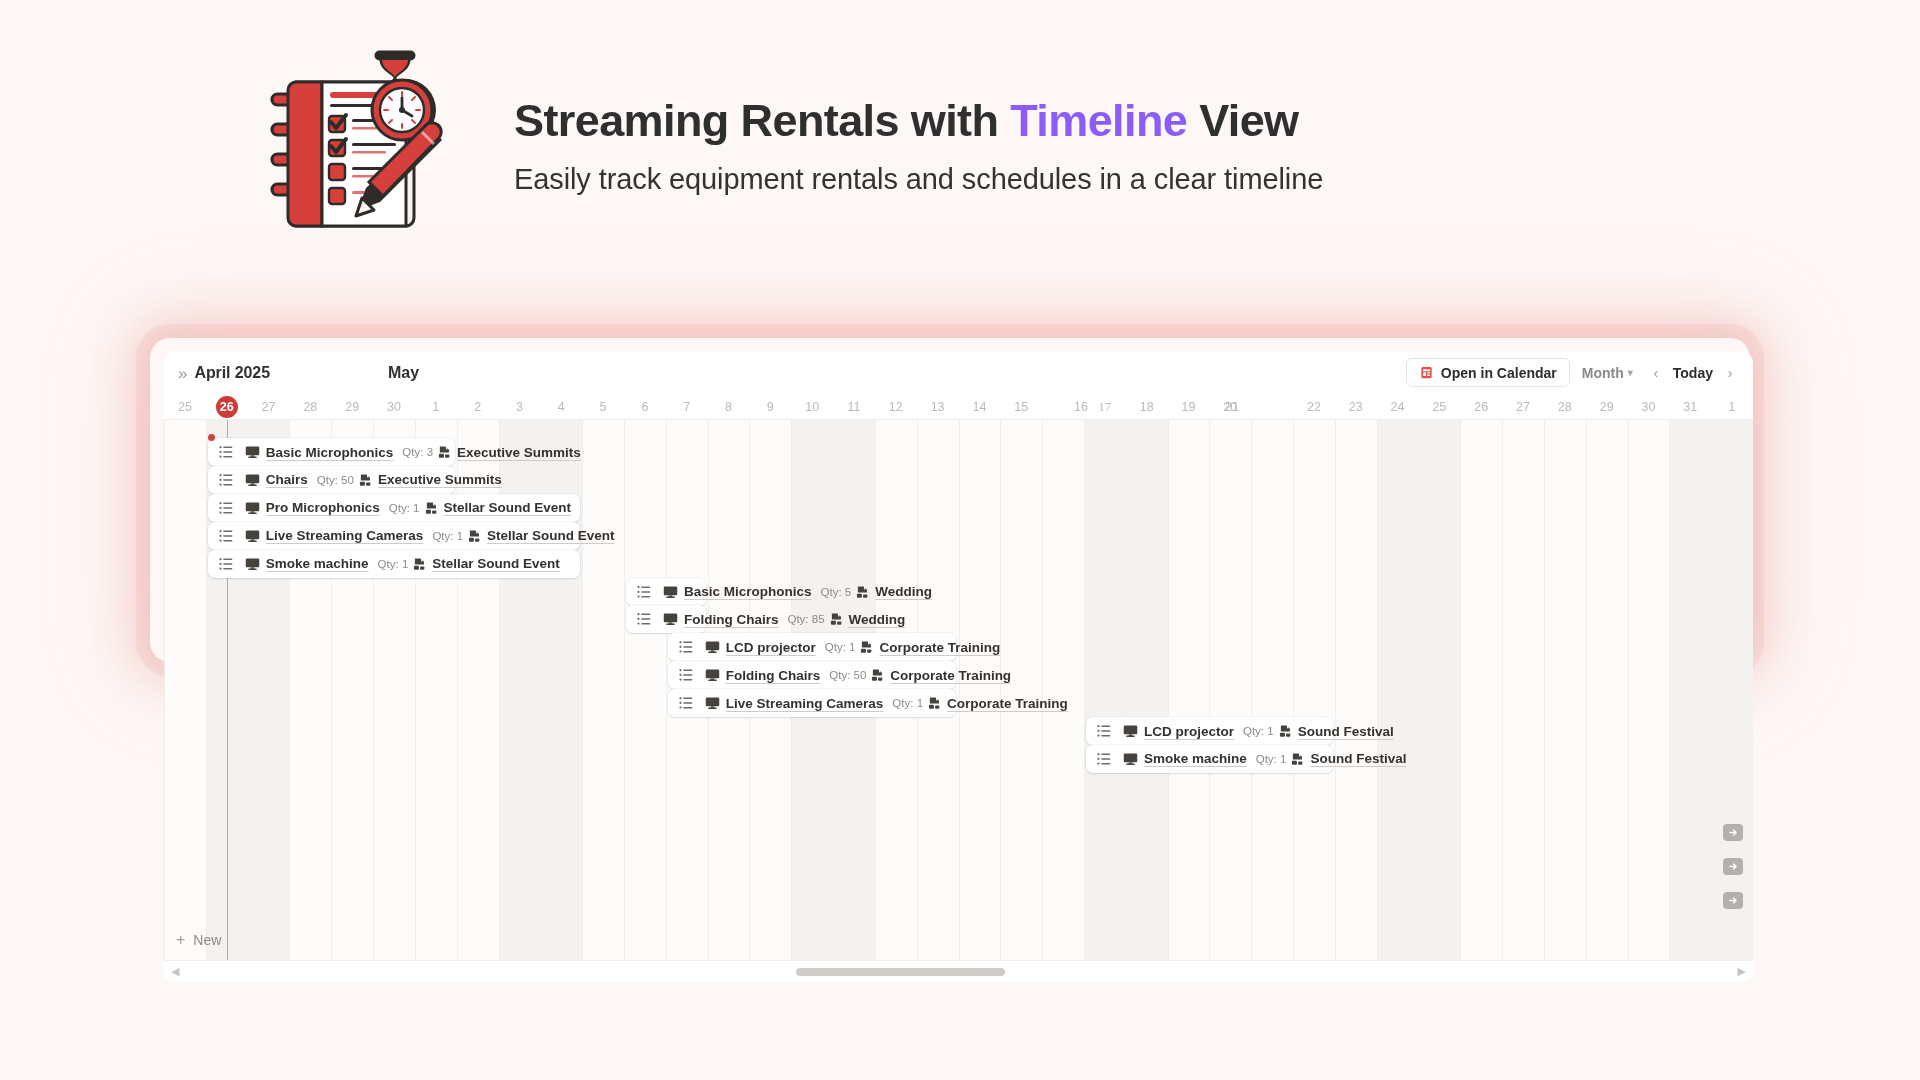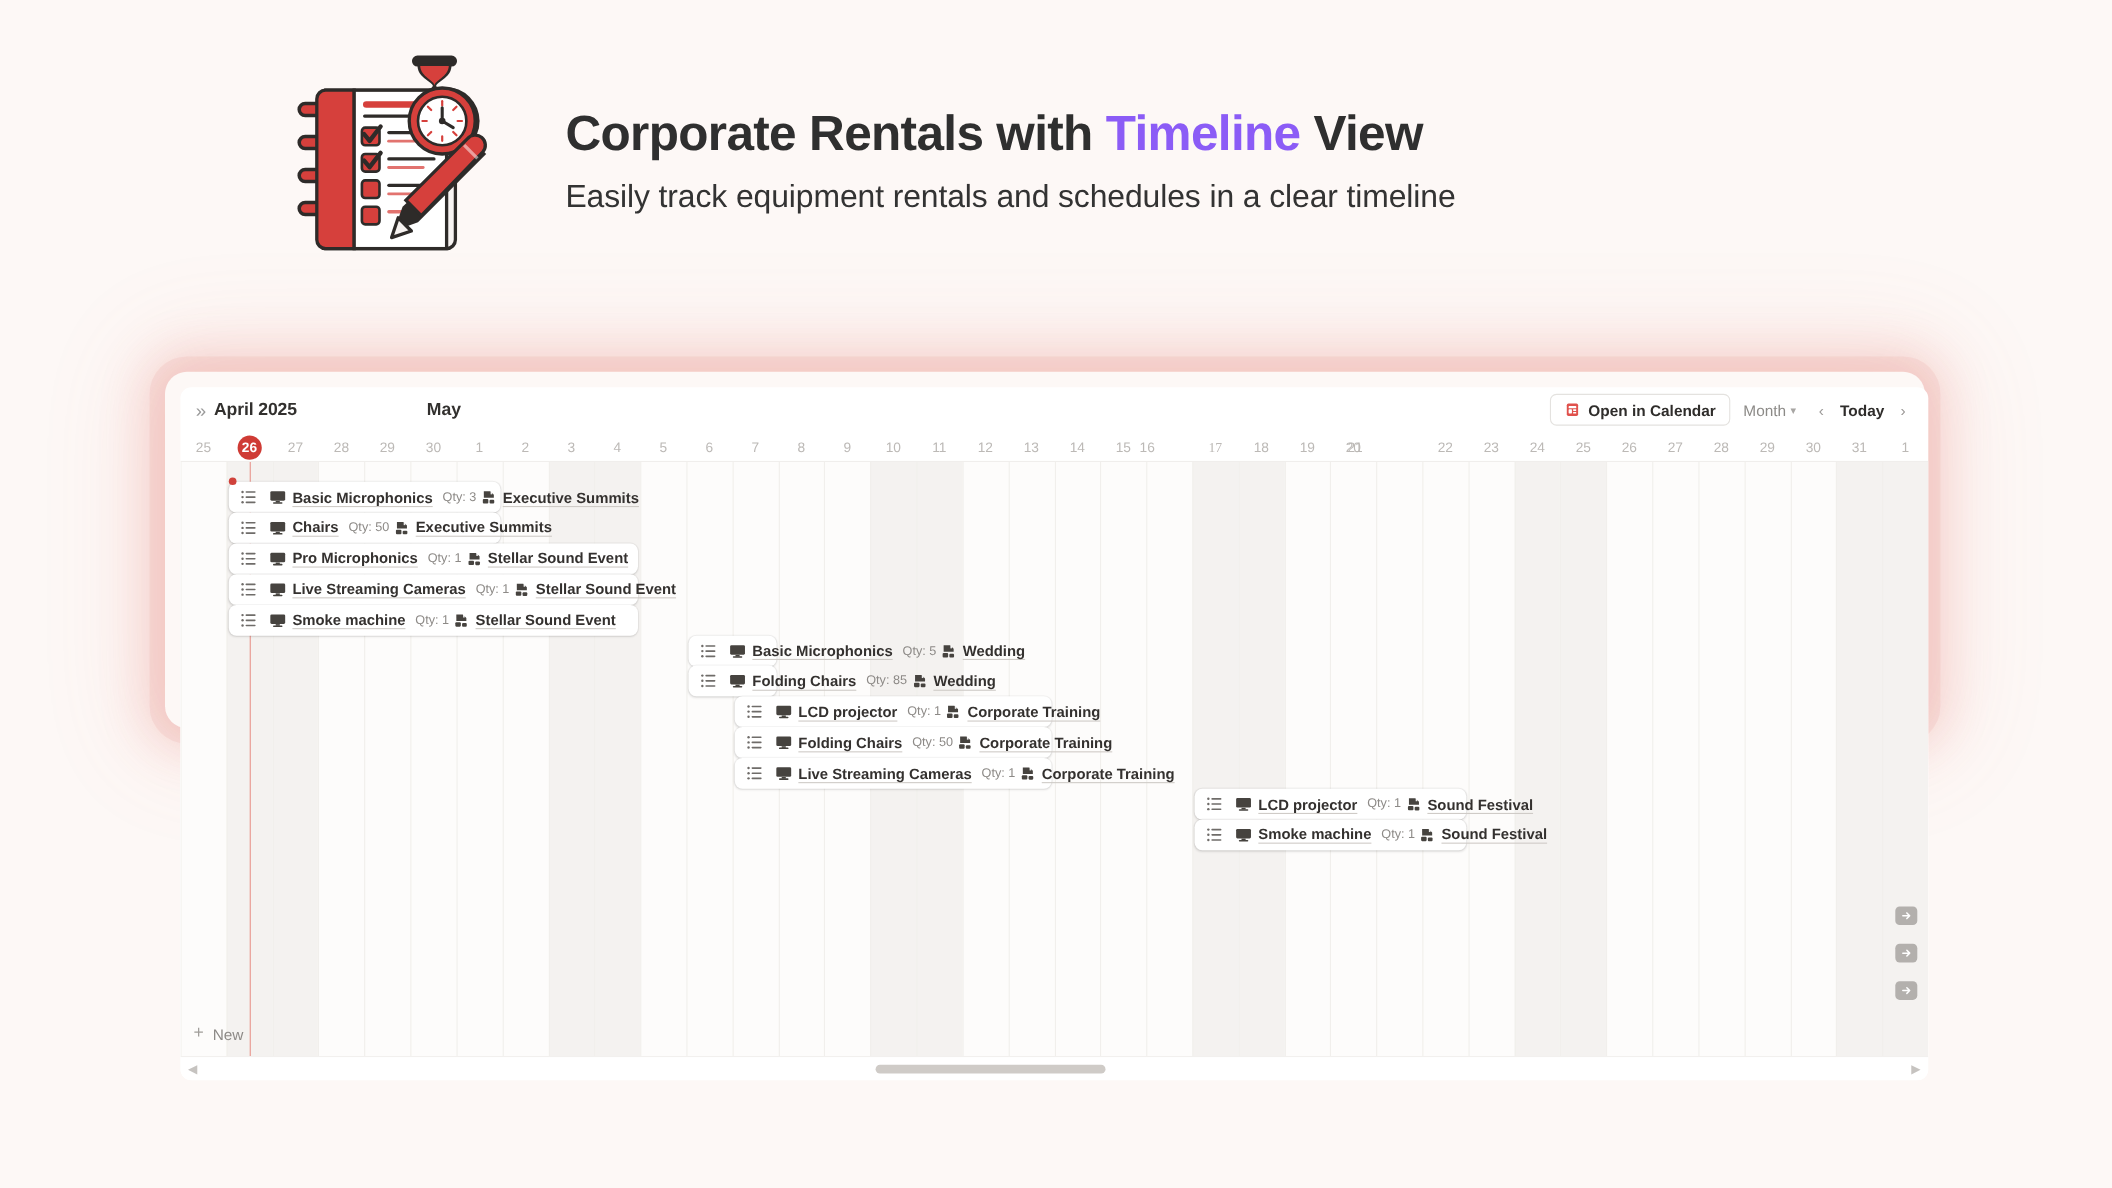--- a/index.html
+++ b/index.html
@@ -76,21 +76,21 @@
   .btn-cal {
     display: flex; align-items: center; gap: 7px;
     height: 29px; padding: 0 12px;
     border: 1px solid #e4e2df; border-radius: 6px;
     background: #fff; font-size: 14px; font-weight: 600; color: #2f2d2b;
     white-space: nowrap;
   }
   .cal-ico { width: 15px; height: 15px; display: block; }
   .tb-month-sel {
     display: flex; align-items: center; gap: 4px;
-    font-size: 14px; color: #8c8a87; padding: 0 6px; height: 29px;
+    font-size: 14px; color: #8c8a87; padding: 0 6px; height: 29px; font-weight: bold;
   }
   .tb-month-sel .cv { font-size: 10px; color: #a8a6a3; }
   .tb-nav { display: flex; align-items: center; gap: 2px; }
   .tb-arrow {
     width: 22px; height: 26px; display: flex; align-items: center;
     justify-content: center; color: #9b9997; font-size: 14px;
   }
   .tb-today {
     font-size: 14px; font-weight: 600; color: #2f2d2b; padding: 0 4px;
   }
@@ -285,21 +285,21 @@
       <g>
         <path d="M168 92 l12 12 -62 62 -22 8 8 -22 z" fill="#2e2b29"></path>
         <path d="M163 90 a9 9 0 0 1 14 12 l-56 58 -14 -14 z" fill="#d6403c" stroke="#2e2b29" stroke-width="3"></path>
         <path d="M100 162 l12 12 -18 6 z" fill="#f7f3f1" stroke="#2e2b29" stroke-width="3" stroke-linejoin="round"></path>
         <path d="M160 96 l12 12" stroke="#ffffff" stroke-width="3" opacity="0.5"></path>
       </g>
     </svg>
   </div>
 
   <div class="hero-text">
-    <h1 class="hero-title"><span>Corporate Rentals with </span><span class="accent">Timeline</span><span> View</span></h1>
+    <h1 class="hero-title"><span>Streaming Rentals with </span><span class="accent">Timeline</span><span> View</span></h1>
     <p class="hero-sub">Easily track equipment rentals and schedules in a clear timeline</p>
   </div>
 </div>
 
 <div class="panel-glow"></div>
 
 <div class="panel">
 
   <div class="toolbar">
     <div class="tb-left">
@@ -352,21 +352,21 @@
       <div class="daycell" style="left: 459.974px; width: 41.8158px;">6</div>
       <div class="daycell" style="left: 501.789px; width: 41.8158px;">7</div>
       <div class="daycell" style="left: 543.605px; width: 41.8158px;">8</div>
       <div class="daycell" style="left: 585.421px; width: 41.8158px;">9</div>
       <div class="daycell" style="left: 627.237px; width: 41.8158px;">10</div>
       <div class="daycell" style="left: 669.053px; width: 41.8158px;">11</div>
       <div class="daycell" style="left: 710.868px; width: 41.8158px;">12</div>
       <div class="daycell" style="left: 752.684px; width: 41.8158px;">13</div>
       <div class="daycell" style="left: 794.5px; width: 41.8158px;">14</div>
       <div class="daycell" style="left: 836.316px; width: 41.8158px;">15</div>
-      <div class="daycell" style="left: 858px; width: 41.8158px;">16</div>
+      <div class="daycell" style="left: 896px; width: 41.8158px;">16</div>
       <div class="daycell" style="left: 919.947px; width: 41.8158px; font-family: Liberation Serif, serif;">17</div>
       <div class="daycell" style="left: 961.763px; width: 41.8158px;">18</div>
       <div class="daycell" style="left: 1003.58px; width: 41.8158px;">19</div>
       <div class="daycell" style="left: 1045.39px; width: 41.8158px;">20</div>
       <div class="daycell" style="left: 1047px; width: 41.8158px;">21</div>
       <div class="daycell" style="left: 1129.03px; width: 41.8158px;">22</div>
       <div class="daycell" style="left: 1170.84px; width: 41.8158px;">23</div>
       <div class="daycell" style="left: 1212.66px; width: 41.8158px;">24</div>
       <div class="daycell" style="left: 1254.47px; width: 41.8158px;">25</div>
       <div class="daycell" style="left: 1296.29px; width: 41.8158px;">26</div>

